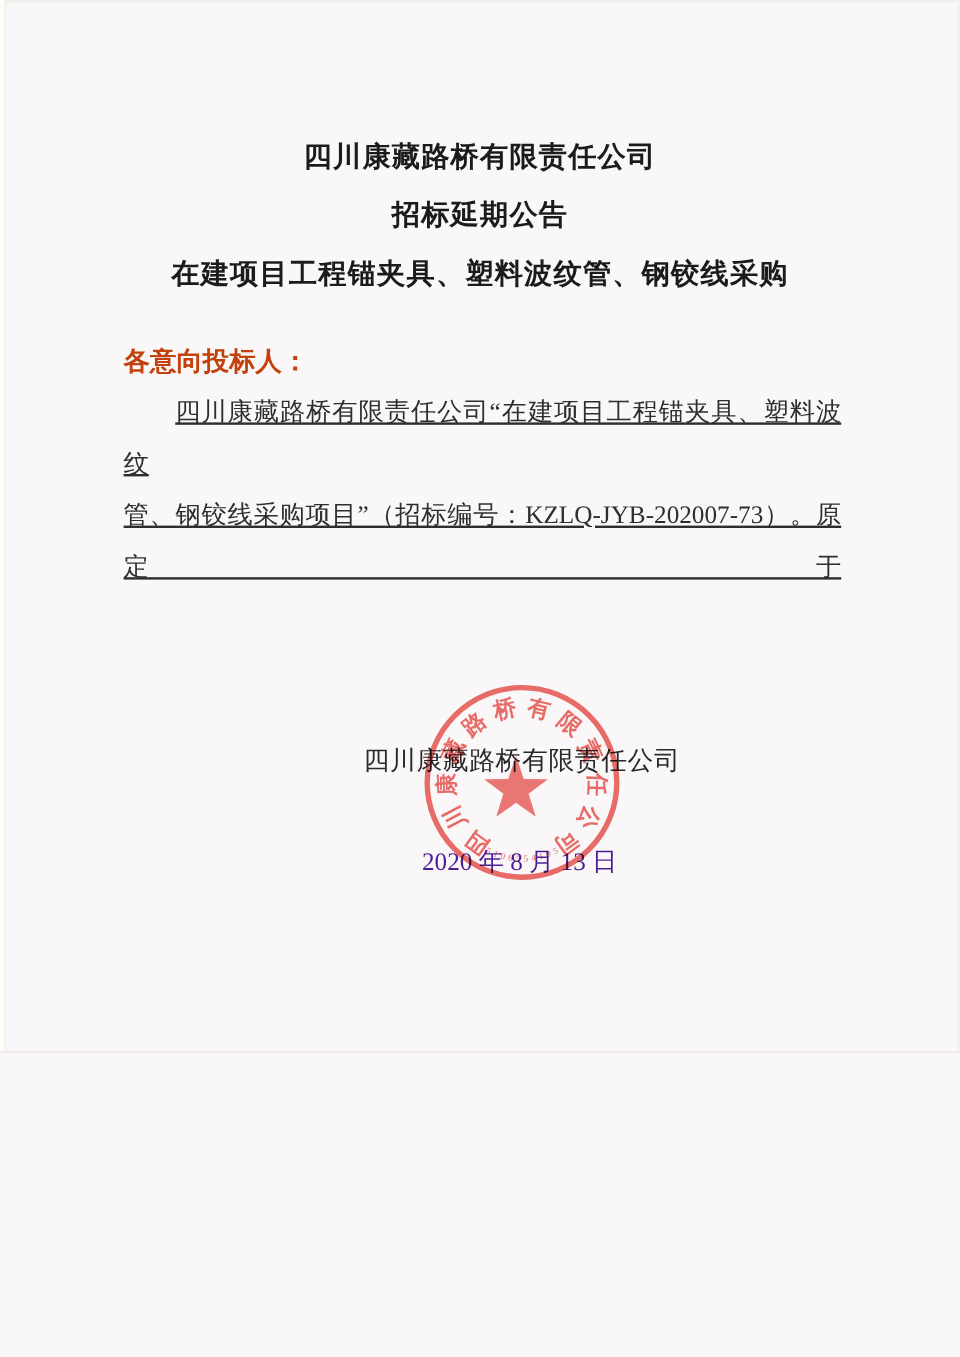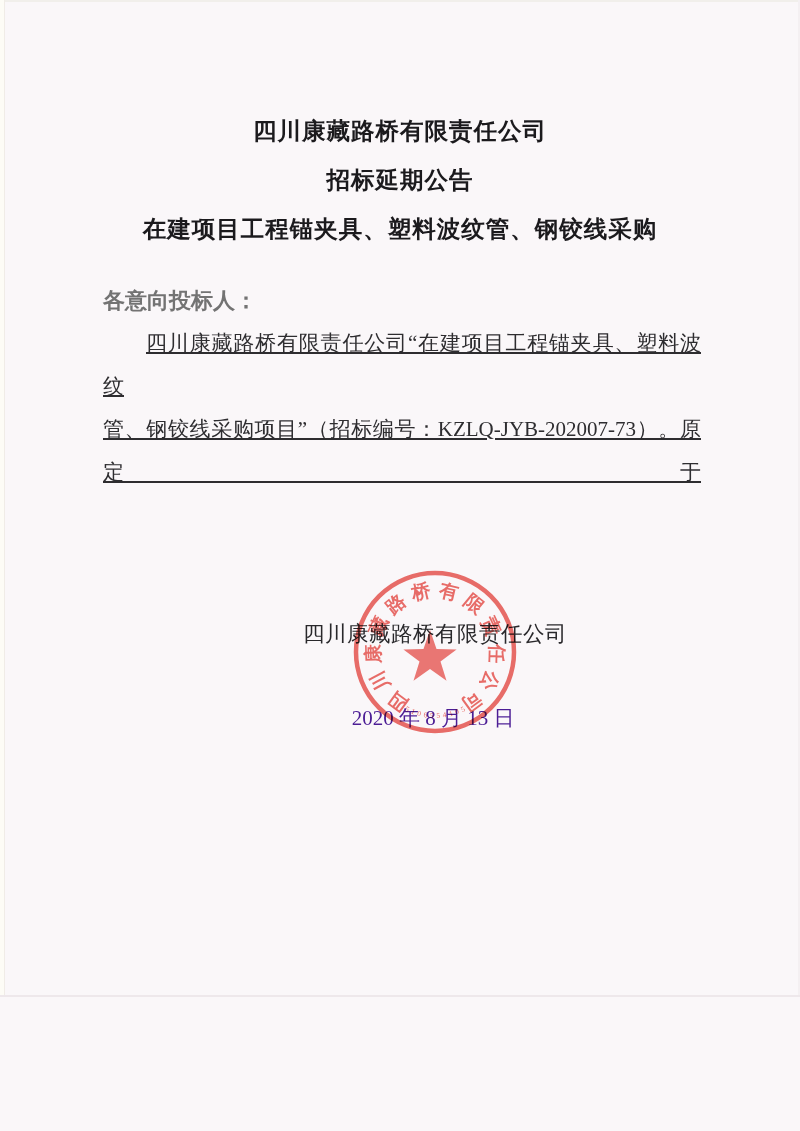--- a/index.html
+++ b/index.html
@@ -1,19 +1,19 @@
 <!DOCTYPE html>
 <html><head>
 <meta charset="utf-8">
 <style>
   html, body { margin: 0; padding: 0; background: #faf7f9; }
   .page {
     position: relative;
     width: 800px;
-    height: 997px;
+    height: 878px;
     background: #faf7f9;
     overflow: hidden;
     font-family: "Liberation Serif", "DejaVu Serif", serif;
     color: #2e2d30;
   }
   
   .edge-left   { position:absolute; left:0; top:0; bottom:0; width:4px; background:#fdfcf6; border-right:1px solid #f0ece7; }
   .edge-top    { position:absolute; top:0; left:0; right:0; height:2px; background:#f1efeb; }
   .edge-bottom { position:absolute; bottom:0; left:0; right:0; height:2px; background:#eee8eb; }
   .edge-right  { position:absolute; right:0; top:0; bottom:0; width:2px; background:#f4f0f2; }
@@ -33,21 +33,21 @@
     position: absolute;
     left: 103px; top: 279px;
     width: 598px;
     font-size: 21px;
     line-height: 43px;
   }
   .salutation {
     font-family: "Liberation Sans", "DejaVu Sans", sans-serif;
     font-weight: bold;
     font-size: 22px;
-    color: #737373;
+    color: #c2410c;
   }
   .para-line { white-space: nowrap; }
   .para-line.justified {
     white-space: normal;
     text-align: justify;
     text-align-last: justify;
     text-decoration: underline;
   }
   .para-line.indent { text-indent: 43px; }
 

